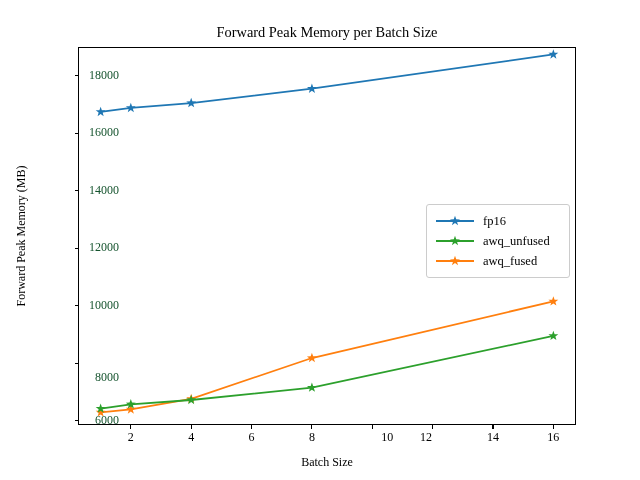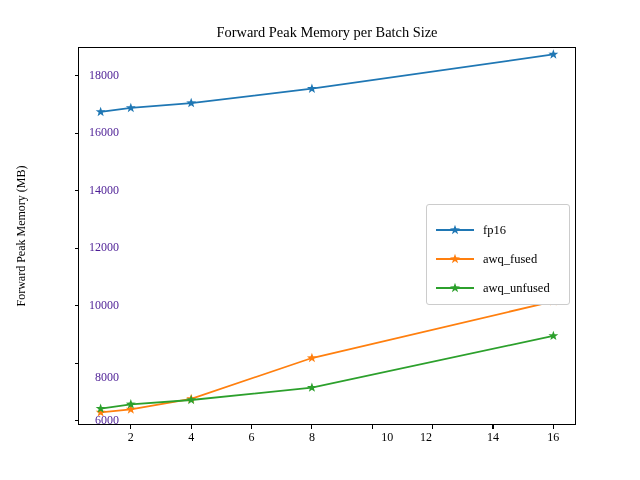--- a/index.html
+++ b/index.html
@@ -59,21 +59,21 @@
     text-align: center;
     font-size: 12px;
     color: #000000;
   }
   
   .ytick-label {
     position: absolute;
     right: 566px;
     text-align: right;
     font-size: 12px;
-    color: #4c1d95;
+    color: #14532d;
     transform: translateY(-8px);
     white-space: nowrap;
   }
   .ytick-mark {
     position: absolute;
     width: 3.5px;
     height: 1.1px;
     background: #000000;
     left: 74.5px;
   }
@@ -109,21 +109,20 @@
     background: #ffffff;
     border: 0.8px solid #cccccc;
     border-radius: 3px;
     padding: 6px 8px 6px 8px;
     box-sizing: border-box;
   }
   .legend-row {
     display: flex;
     align-items: center;
     height: 20px;
-    margin-top: 9px;
   }
   .legend-swatch {
     width: 40px;
     height: 14px;
     flex: 0 0 40px;
     margin-right: 8px;
   }
   .legend-text {
     font-size: 12.5px;
     color: #000000;
@@ -192,40 +191,41 @@
       <div class="xtick-label" style="left: 372.273px; margin-left: 15px;">10</div>
       <div class="xtick-mark" style="left: 371.723px;"></div>
       <div class="xtick-label" style="left: 426px;">12</div>
       <div class="xtick-mark" style="left: 432.086px;"></div>
       <div class="xtick-label" style="left: 493px;">14</div>
       <div class="xtick-mark" style="left: 492.45px;"></div>
       <div class="xtick-label" style="left: 553.364px;">16</div>
       <div class="xtick-mark" style="left: 552.814px;"></div>
     </div>
 
+  <div id="xlabel">Batch Size</div>
 
   <div id="ylabel">Forward Peak Memory (MB)</div>
 
   <div id="legend">
       <div class="legend-row">
         <span class="legend-swatch"><svg width="40" height="14" viewBox="0 0 40 14">
             <line x1="1" y1="7" x2="39" y2="7" stroke="#1f77b4" stroke-width="1.8"></line>
             <path d="M20.00,1.80L21.23,5.30L24.95,5.39L22.00,7.65L23.06,11.21L20.00,9.10L16.94,11.21L18.00,7.65L15.05,5.39L18.77,5.30Z" fill="#1f77b4"></path>
           </svg></span>
         <span class="legend-text">fp16</span>
       </div>
       <div class="legend-row">
         <span class="legend-swatch"><svg width="40" height="14" viewBox="0 0 40 14">
+            <line x1="1" y1="7" x2="39" y2="7" stroke="#2ca02c" stroke-width="1.8"></line>
+            <path d="M20.00,1.80L21.23,5.30L24.95,5.39L22.00,7.65L23.06,11.21L20.00,9.10L16.94,11.21L18.00,7.65L15.05,5.39L18.77,5.30Z" fill="#2ca02c"></path>
+          </svg></span>
+        <span class="legend-text">awq_unfused</span>
+      </div>
+      <div class="legend-row">
+        <span class="legend-swatch"><svg width="40" height="14" viewBox="0 0 40 14">
             <line x1="1" y1="7" x2="39" y2="7" stroke="#ff7f0e" stroke-width="1.8"></line>
             <path d="M20.00,1.80L21.23,5.30L24.95,5.39L22.00,7.65L23.06,11.21L20.00,9.10L16.94,11.21L18.00,7.65L15.05,5.39L18.77,5.30Z" fill="#ff7f0e"></path>
           </svg></span>
         <span class="legend-text">awq_fused</span>
       </div>
-      <div class="legend-row">
-        <span class="legend-swatch"><svg width="40" height="14" viewBox="0 0 40 14">
-            <line x1="1" y1="7" x2="39" y2="7" stroke="#2ca02c" stroke-width="1.8"></line>
-            <path d="M20.00,1.80L21.23,5.30L24.95,5.39L22.00,7.65L23.06,11.21L20.00,9.10L16.94,11.21L18.00,7.65L15.05,5.39L18.77,5.30Z" fill="#2ca02c"></path>
-          </svg></span>
-        <span class="legend-text">awq_unfused</span>
-      </div>
     </div>
 
 </div>
 
 </body></html>

